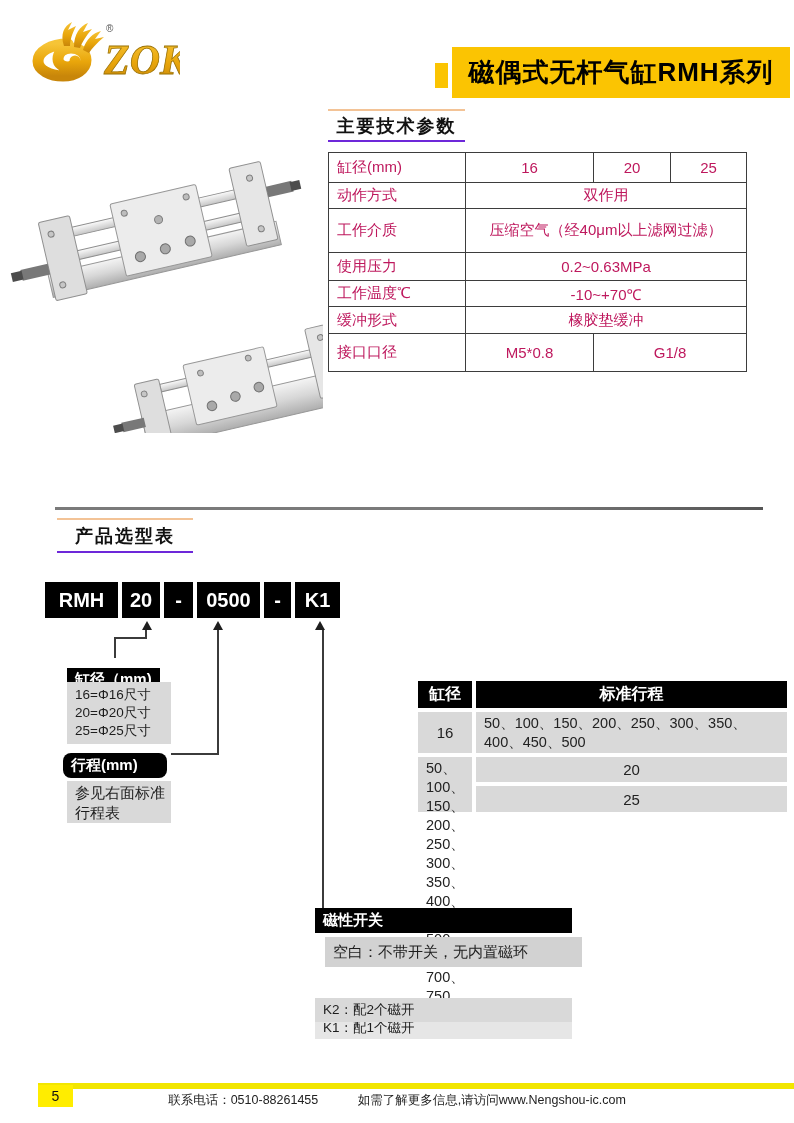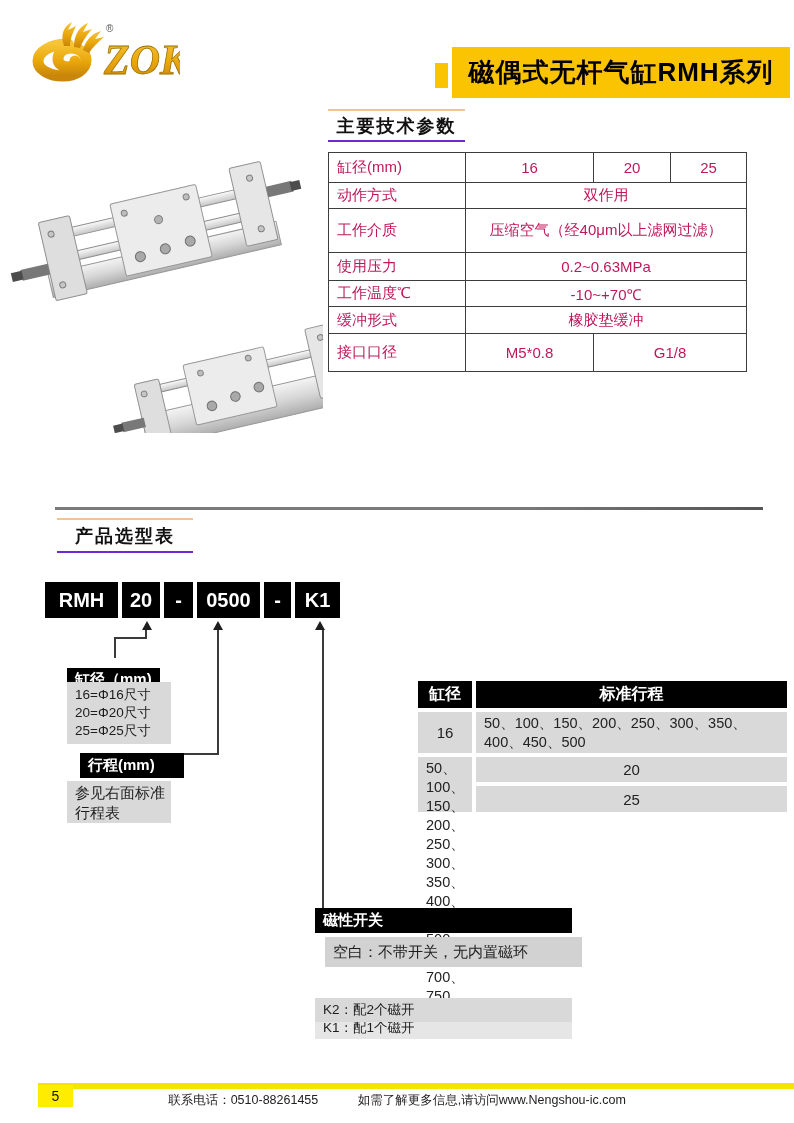--- a/index.html
+++ b/index.html
@@ -243,21 +243,21 @@
   <div class="cline" style="left:171px; top:753px; width:48px; height:2px;"></div>
   <div class="cline" style="left:322px; top:630px; width:2px; height:278px;"></div>
 
   <div class="black-label" style="left:67px; top:657px; width:93px; height:23px;margin-top:11px;">缸径（mm)</div>
   <div class="gray-box bore-box">
     <div>16=Φ16尺寸</div>
     <div>20=Φ20尺寸</div>
     <div>25=Φ25尺寸</div>
   </div>
 
-  <div class="black-label" style="left:80px; top:753px; width:104px; height:25px;">行程(mm)</div>
+  <div class="black-label" style="left:63px; top:753px; width:104px; height:25px;border-radius:8px;">行程(mm)</div>
   <div class="gray-box stroke-box">参见右面标准行程表</div>
 
   <div class="stroke-table">
     <div class="st-h">缸径</div>
     <div class="st-h">标准行程</div>
     <div class="st-bore">16</div>
     <div class="st-strokes">50、100、150、200、250、300、350、400、450、500</div>
     <div class="st-bore">20</div>
     <div class="st-strokes st-span2">50、100、150、200、250、300、350、400、450、500、600、700、750、800</div>
     <div class="st-bore">25</div>

